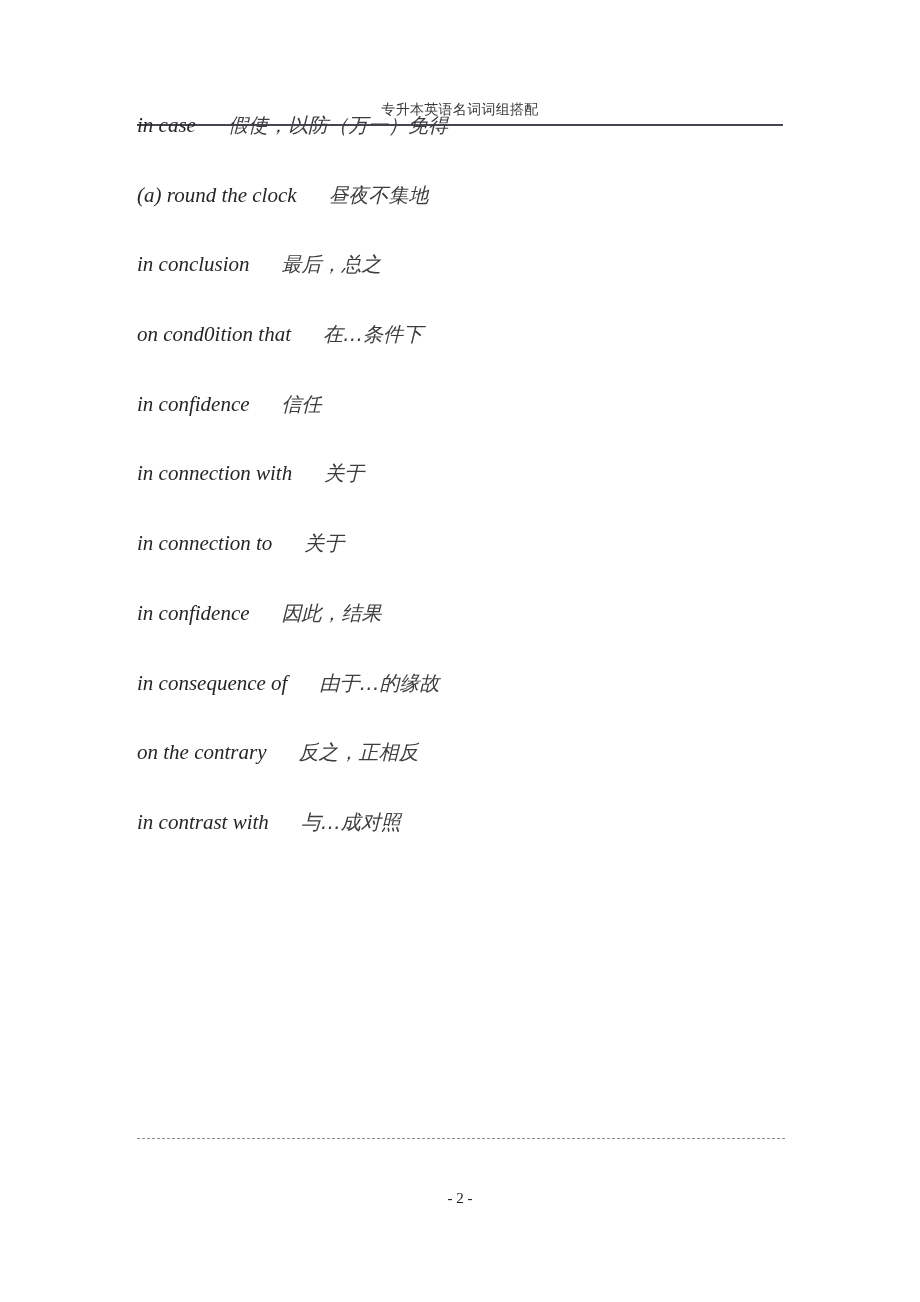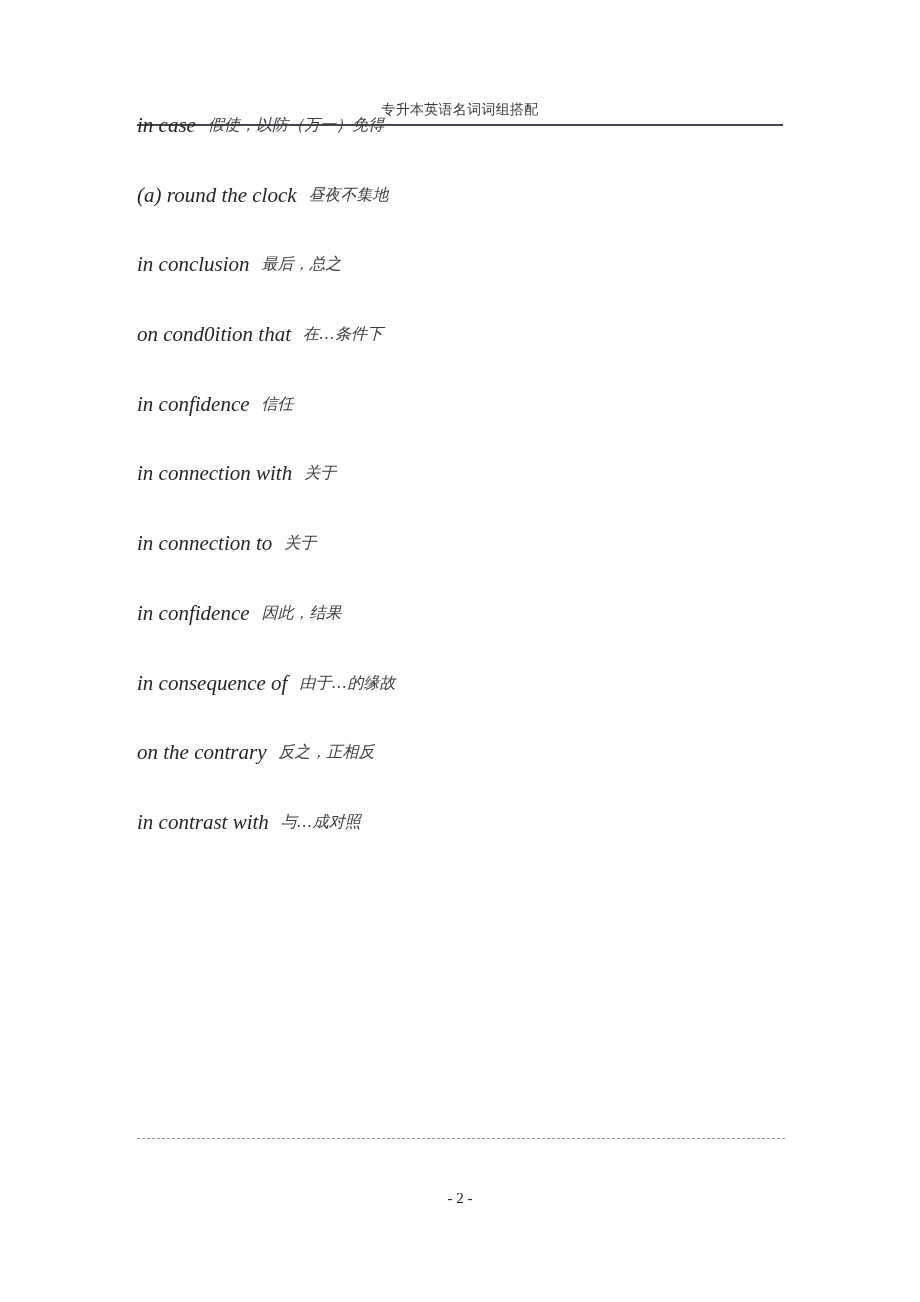--- a/index.html
+++ b/index.html
@@ -57,24 +57,24 @@
     white-space: nowrap;
     font-style: italic;
   }
   .entry-term {
     font-size: 21px;
     line-height: 26px;
     color: #262626;
     font-family: "Liberation Serif", "DejaVu Serif", serif;
   }
   .entry-gloss {
-    font-size: 16px;
+    font-size: 20px;
     line-height: 26px;
     color: #3d3d3d;
-    margin-left: 12px;
+    margin-left: 32px;
     font-family: "DejaVu Sans", "Liberation Sans", sans-serif;
   }
 
   
   .footer-rule {
     position: absolute;
     left: 137px;
     top: 1138px;
     width: 648px;
     height: 0;

